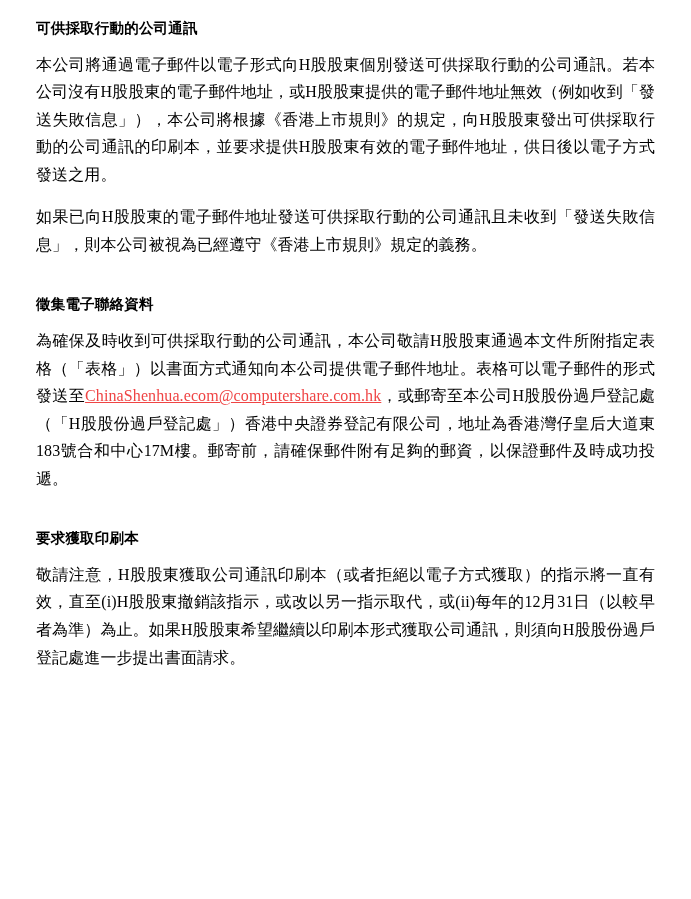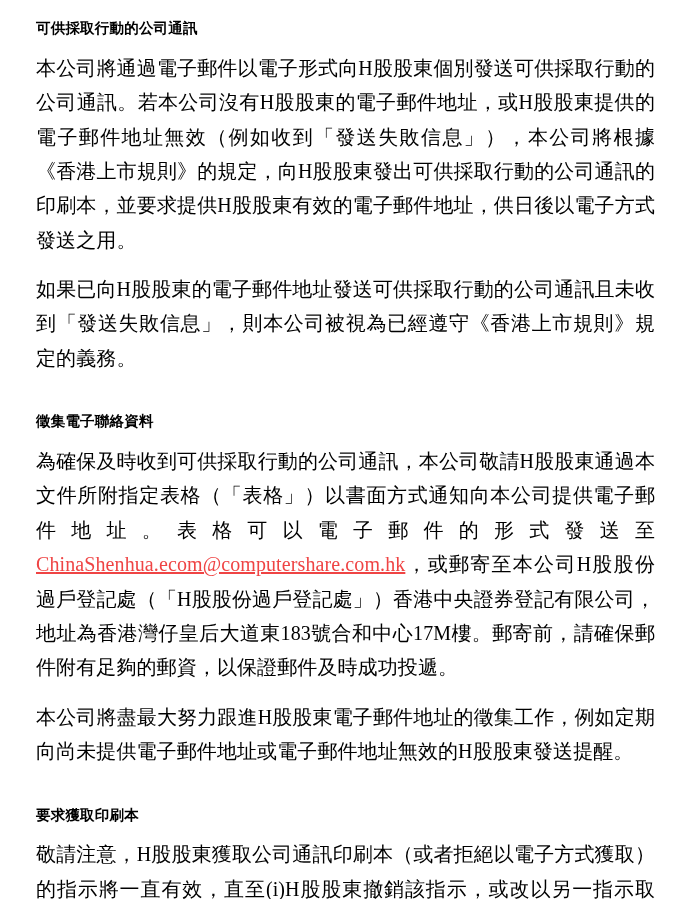--- a/index.html
+++ b/index.html
@@ -27,21 +27,21 @@
     font-size: 14.5px;
     line-height: 1.5;
     margin: 0 0 11px 0;
     letter-spacing: 0.2px;
   }
   .heading-gap {
     margin-top: 15px;
   }
   p.body-text {
     margin: 0 0 15px 0;
-    font-size: 20px;
+    font-size: 16px;
     line-height: 1.72;
     text-align: justify;
     text-justify: inter-ideograph;
     letter-spacing: 0.1px;
     font-family: Liberation Serif, serif;
   }
   .link {
     text-decoration: underline;
     color: #ef4444;
   }
@@ -58,21 +58,20 @@
 
   <p class="body-text">如果已向H股股東的電子郵件地址發送可供採取行動的公司通訊且未收到「發送失敗信息」，則本公司被視為已經遵守《香港上市規則》規定的義務。</p>
 
   <div class="spacer-md"></div>
 
   <h2 class="section-heading heading-gap">徵集電子聯絡資料</h2>
 
   <p class="body-text"><span>為確保及時收到可供採取行動的公司通訊，本公司敬請H股股東通過本文件所附指定表格（「表格」）以書面方式通知向本公司提供電子郵件地址。表格可以電子郵件的形式發送至</span><span class="link">ChinaShenhua.ecom@computershare.com.hk</span><span>，或郵寄至本公司H股股份過戶登記處（「H股股份過戶登記處」）香港中央證券登記有限公司，地址為香港灣仔皇后大道東183號合和中心17M樓。郵寄前，請確保郵件附有足夠的郵資，以保證郵件及時成功投遞。</span></p>
 
 
-  <p class="body-text">本公司將盡最大努力跟進H股股東電子郵件地址的徵集工作，例如定期向尚未提供電子郵件地址或電子郵件地址無效的H股股東發送提醒。</p>
 
   <div class="spacer-md"></div>
 
   <h2 class="section-heading heading-gap">要求獲取印刷本</h2>
 
 
   <p class="body-text">敬請注意，H股股東獲取公司通訊印刷本（或者拒絕以電子方式獲取）的指示將一直有效，直至(i)H股股東撤銷該指示，或改以另一指示取代，或(ii)每年的12月31日（以較早者為準）為止。如果H股股東希望繼續以印刷本形式獲取公司通訊，則須向H股股份過戶登記處進一步提出書面請求。</p>
 
 </div>
 

